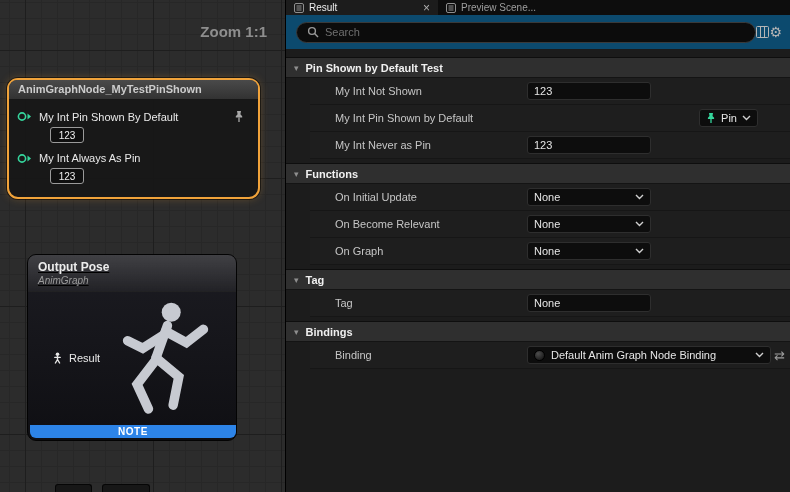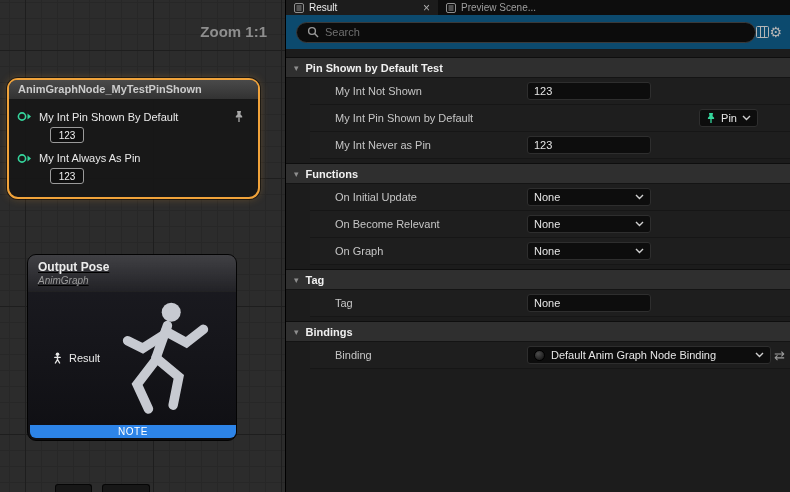--- a/index.html
+++ b/index.html
@@ -43,21 +43,21 @@
   }
   .no-header { padding:5px 10px 5px; background:linear-gradient(rgba(125,125,125,.38), rgba(70,70,70,.2));
     border-radius:8px 8px 0 0; border-bottom:1px solid rgba(0,0,0,.45);text-decoration:underline; }
   .no-title { font-size:12px; font-weight:bold; color:#ececec; }
   .no-sub { font-size:10px; font-style:italic; color:#9c9c9c; margin-top:1px; }
   .mannequin { position:absolute; right:4px; top:44px; }
   .result-row { position:absolute; left:24px; top:97px; display:flex; align-items:center; gap:6px; }
   .result-label { font-size:11px; color:#eaeaea; }
   .note-bar { position:absolute; left:2px; right:0; bottom:2px; height:13px; background:#2D84E8;
     border-radius:0 0 6px 6px; display:flex; align-items:center; justify-content:center;
-    font-size:10px; font-weight:normal; color:#fff; letter-spacing:.5px; }
+    font-size:10px; font-weight:bold; color:#fff; letter-spacing:.5px; }
 
   .stub { position:absolute; top:484px; height:8px; background:#171717; border:1px solid #060606;
     border-bottom:none; border-radius:3px 3px 0 0; }
   .stub1 { left:55px; width:37px; }
   .stub2 { left:102px; width:48px; }
 
   
   .details { position:absolute; left:285px; top:0; width:505px; height:492px; background:#1c1c1c; border-left:1px solid #000; }
   .tabbar { display:flex; height:15px; background:#0d0d0d; }
   .tab { display:flex; align-items:center; gap:5px; padding:0 8px; font-size:10px; color:#9f9f9f; cursor:default; }

